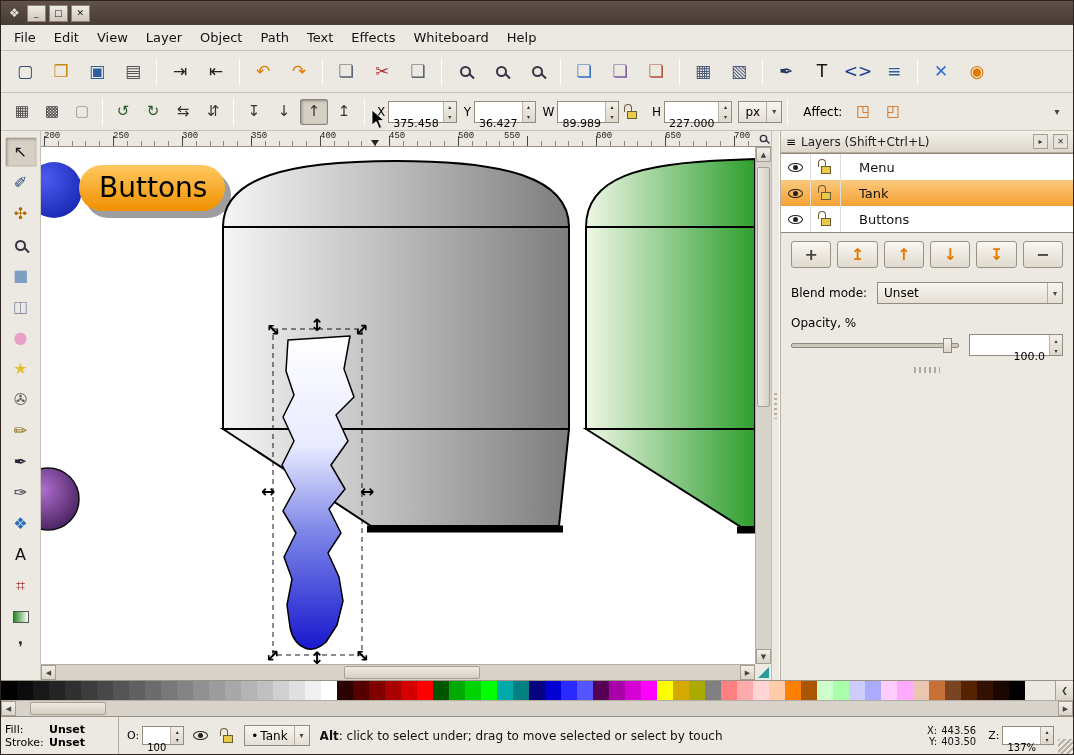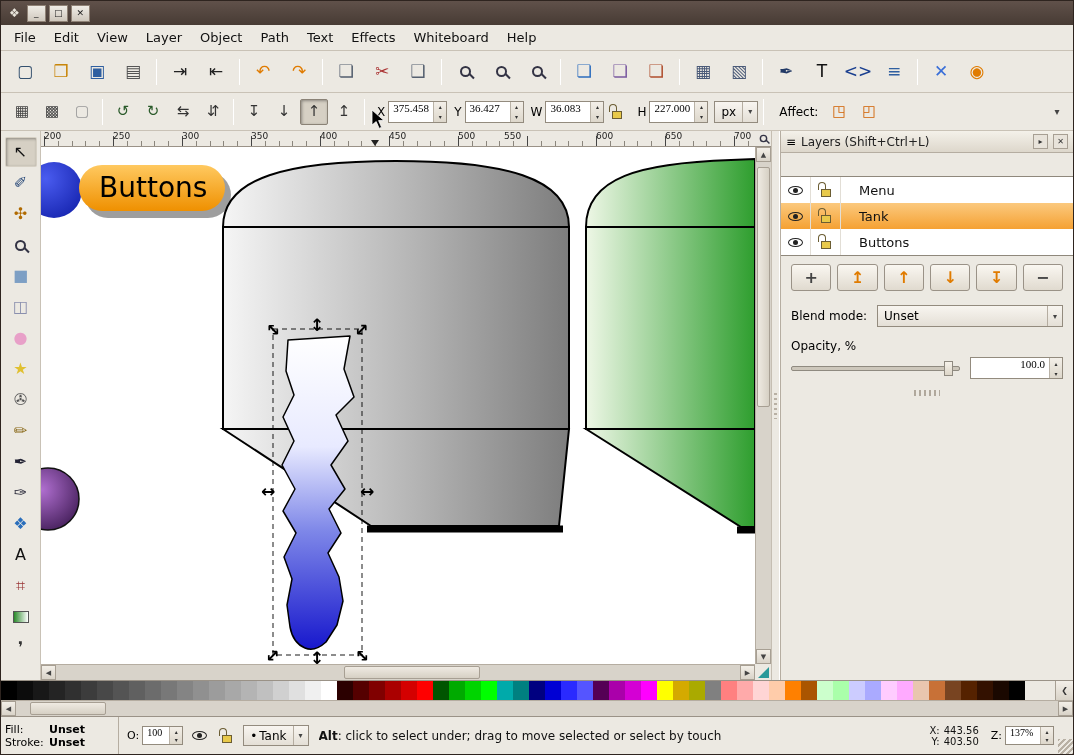--- a/index.html
+++ b/index.html
@@ -24,38 +24,38 @@
   .tbtn .glyph { font-size:17px; line-height:1; }
   .tbtn.small .glyph { font-size:15px; }
   .pressed { background:#d6d0c4; border:1px solid #8a8276; box-shadow:inset 1px 1px 3px rgba(0,0,0,.35); }
   .sep { width:1px; height:26px; background:#c9c2b6; border-right:1px solid #fff; margin:0 5px; }
   .mag { display:inline-block; width:11px; height:11px; border:2px solid #334; border-radius:50%; position:relative; }
   .mag::after { content:""; position:absolute; width:7px; height:2px; background:#334; transform:rotate(45deg); right:-6px; bottom:-2px; }
   .grad { display:inline-block; width:16px; height:12px; background:linear-gradient(90deg,#2a8a2a,#fff); border:1px solid #555; }
 
   .fld-label { margin:0 3px 0 7px; }
   .spin { display:inline-flex; align-items:stretch; border:1px solid #938b7e; background:#fff; height:22px; }
-  .spin .spin-val { padding:0 4px; font-size:11px; min-width:44px;font-family:Liberation Serif, serif; }
+  .spin .spin-val { padding:15px 4px; font-size:11px; min-width:44px; }
   .spin .spin-arrows { display:flex; flex-direction:column; width:13px; border-left:1px solid #b9b2a6; background:linear-gradient(#f3efe8,#ddd7cb); }
   .sa { flex:1; display:flex; align-items:center; justify-content:center; font-size:6px; color:#333; }
   .lockbtn { width:22px; height:22px; display:flex; align-items:center; justify-content:center; margin:0 2px; }
   .combo { display:inline-flex; align-items:center; height:22px; border:1px solid #938b7e; background:linear-gradient(#f8f5f0,#e4dfd6); font-size:12px; }
   .combo .cval { padding:0 6px; white-space:nowrap; }
   .combo .carr { width:15px; align-self:stretch; border-left:1px solid #b5ada1; display:flex; align-items:center; justify-content:center; font-size:8px; color:#444; }
   .affect-label { margin:0 6px 0 10px; }
   .chevron-end { margin-left:auto; width:20px; text-align:center; color:#444; font-size:10px; }
 
   
   .main-row { flex:1; display:flex; min-height:0; }
   .toolbox { width:40px; display:flex; flex-direction:column; align-items:center; padding-top:6px; border-right:1px solid #c9c2b6; }
   .toolbtn { width:32px; height:30px; display:flex; align-items:center; justify-content:center; border:1px solid transparent; border-radius:2px; margin-bottom:1px; }
   .toolbtn .glyph { font-size:16px; line-height:1; }
 
   .center-col { width:730px; display:flex; flex-direction:column; }
-  .ruler-row { height:16px; display:flex; flex:0 0 auto; }
+  .ruler-row { height:16px; display:flex; flex:0 0 auto;font-family:Liberation Mono, monospace; }
   .ruler { position:relative; flex:1; background:#ece9e2; border-bottom:1px solid #9a9287; overflow:hidden; }
   .ruler-ticks { position:absolute; inset:0;
     background:
       repeating-linear-gradient(90deg,#444 0 1px,transparent 1px 69px) 3px bottom / 100% 10px no-repeat,
       repeating-linear-gradient(90deg,#8a857c 0 1px,transparent 1px 13.8px) 3px bottom / 100% 5px no-repeat; }
   .rlabel { position:absolute; top:0; font-size:9px; color:#222; }
   .ruler-marker { position:absolute; left:330px; bottom:0; width:0; height:0; border-left:4px solid transparent; border-right:4px solid transparent; border-top:6px solid #222; }
   .ruler-corner { width:16px; background:#ece9e2; border-bottom:1px solid #9a9287; display:flex; align-items:center; justify-content:center; }
   .ruler-corner .mag { transform:scale(.7); }
 
@@ -74,21 +74,21 @@
   .canvas-corner::after { content:""; position:absolute; right:2px; bottom:2px; border-left:11px solid transparent; border-bottom:11px solid #2a9a9a; }
 
   .splitter { width:9px; background:#ece9e2; border-left:1px solid #c5beb2; border-right:1px solid #fff; display:flex; align-items:center; justify-content:center; }
   .vgrip { width:3px; height:26px; background:repeating-linear-gradient(#b8b0a4 0 2px,transparent 2px 5px); }
 
   
   .layers-panel { width:293px; background:#ece9e2; border-left:1px solid #b5ada1; display:flex; flex-direction:column; }
   .panel-titlebar { height:22px; background:linear-gradient(#f4f1ea,#ddd7cb); border-bottom:1px solid #b5ada1; display:flex; align-items:center; padding:0 5px; font-size:12px; gap:5px; flex:0 0 auto; }
   .panel-titlebar .ptitle { flex:1; color:#222; white-space:nowrap; overflow:hidden; }
   .ptb { width:15px; height:15px; border:1px solid #a79f93; background:#e8e3da; font-size:8px; display:flex; align-items:center; justify-content:center; color:#333; }
-  .layer-list { background:#fff; border:1px solid #8f887c; border-left:none; border-right:none;margin-top:23px; }
+  .layer-list { background:#fff; border:1px solid #8f887c; border-left:none; border-right:none; }
   .layer-row { display:flex; height:26px; align-items:center; background:#fff; }
   .layer-row.selected { background:linear-gradient(#fbc97e,#f5a133); }
   .lcell { width:30px; align-self:stretch; display:flex; align-items:center; justify-content:center; border-right:1px solid #e2ded6; }
   .lname { padding-left:18px; font-size:13px; color:#111; }
   .eye { width:15px; height:9px; border:1px solid #222; border-radius:50%; position:relative; display:inline-block; }
   .eye::after { content:""; position:absolute; left:50%; top:50%; width:5px; height:5px; margin:-2.5px 0 0 -2.5px; background:#222; border-radius:50%; }
   .lockico { width:10px; height:8px; background:#e8c94a; border:1px solid #6b5d33; position:relative; display:inline-block; margin-top:6px; }
   .lockico::before { content:""; position:absolute; width:6px; height:7px; border:1.5px solid #6b5d33; border-bottom:none; border-radius:4px 4px 0 0; left:-4px; top:-8px; }
   .layer-buttons { display:flex; gap:6px; padding:8px 10px; }
   .panelbtn { width:42px; height:27px; background:linear-gradient(#faf7f1,#e0dacf); border:1px solid #9a9287; border-radius:3px; display:flex; align-items:center; justify-content:center; }
@@ -292,21 +292,21 @@
         <span class="fld-label">Y</span>
         <span class="spin">
           <span class="spin-val">36.427</span>
           <span class="spin-arrows">
             <span class="sa">▴</span>
             <span class="sa">▾</span>
           </span>
         </span>
         <span class="fld-label">W</span>
         <span class="spin">
-          <span class="spin-val">36.083</span>
+          <span class="spin-val">89.989</span>
           <span class="spin-arrows">
             <span class="sa">▴</span>
             <span class="sa">▾</span>
           </span>
         </span>
         <span class="lockbtn">
           <span class="lockico"></span>
         </span>
         <span class="fld-label">H</span>
         <span class="spin">

